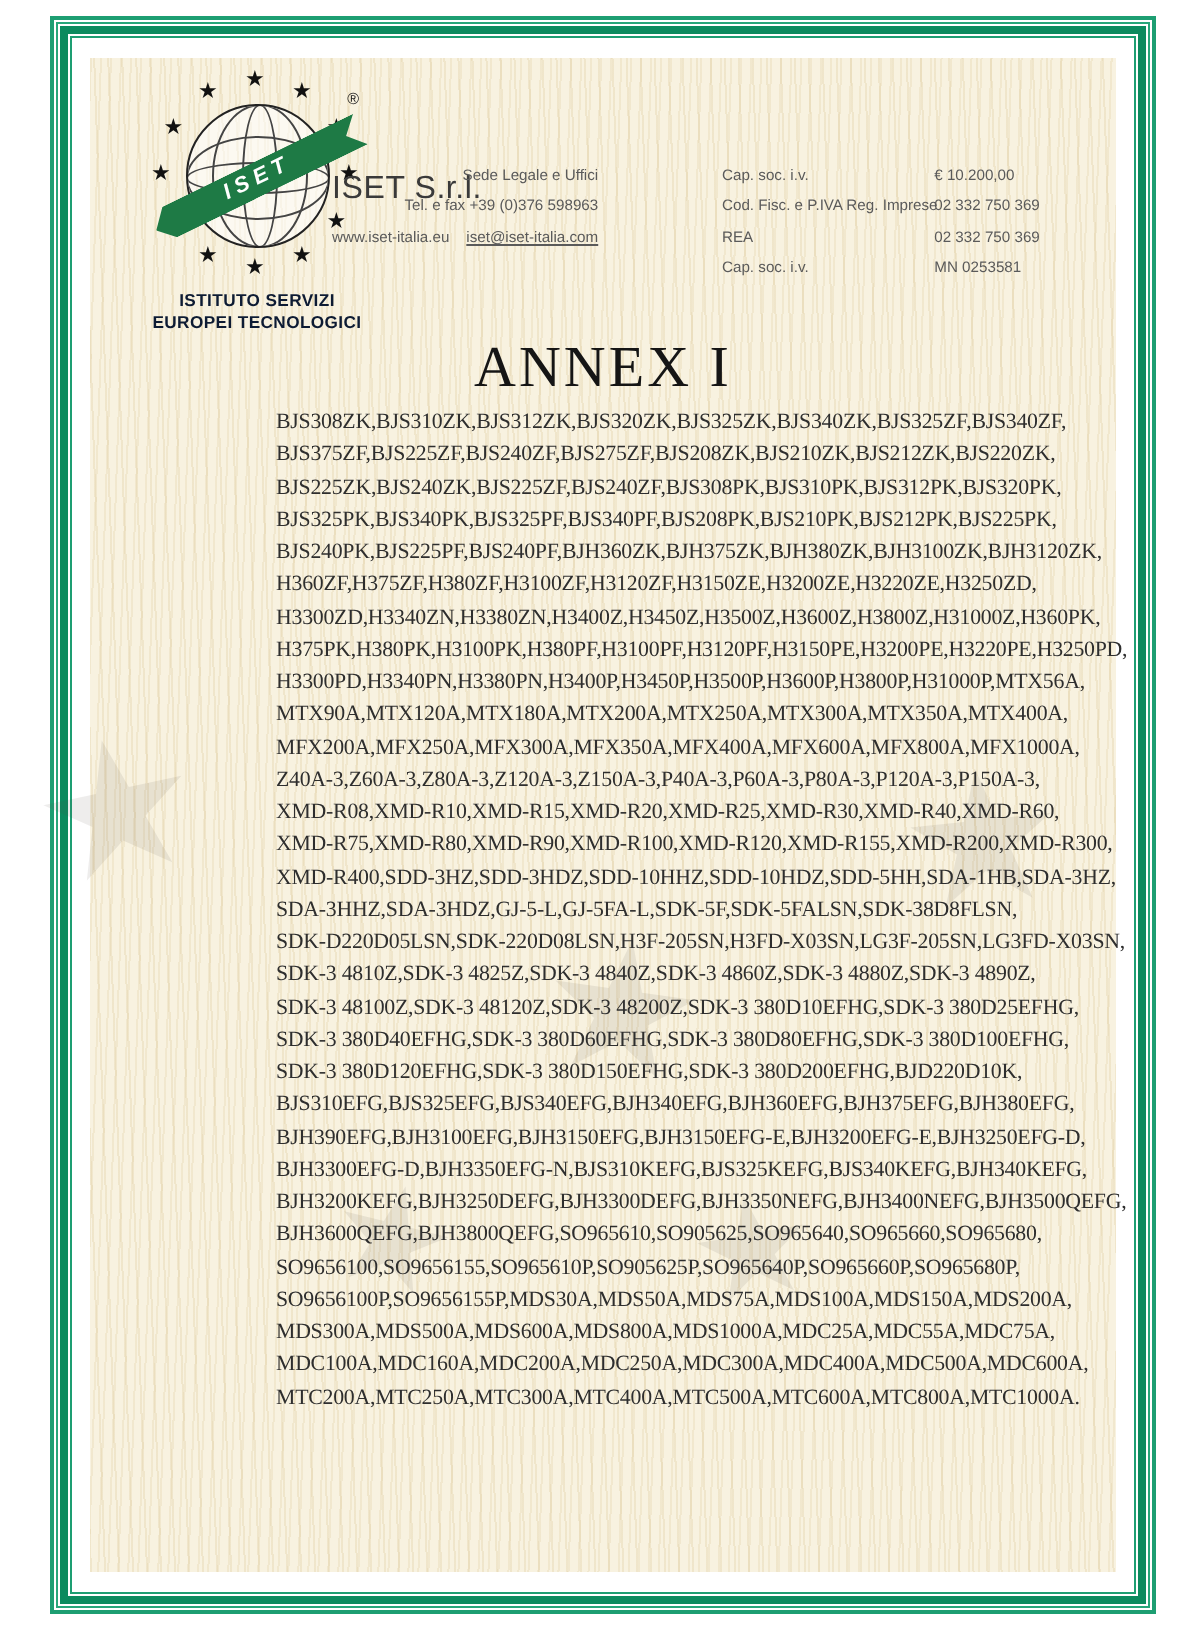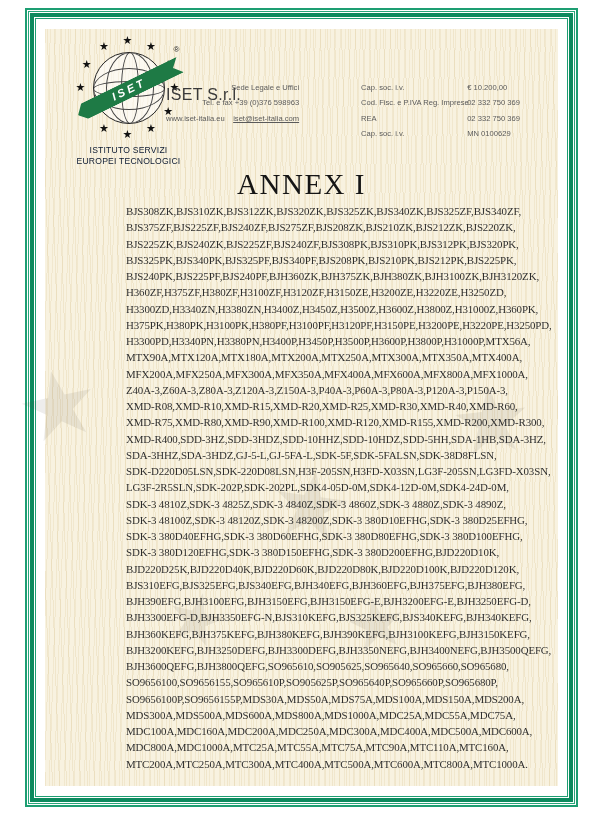--- a/index.html
+++ b/index.html
@@ -27,38 +27,38 @@
   .lstar{position:absolute;font-size:11px;color:#111;line-height:1;}
   .globe{position:absolute;left:17px;top:17px;width:70px;height:70px;border:1.6px solid #222;border-radius:50%;background:rgba(255,255,255,0.55);overflow:hidden;}
   .meridian{position:absolute;top:-1px;bottom:-1px;left:50%;width:46px;margin-left:-23px;border:1px solid #444;border-radius:50%;}
   .meridian.m2{width:16px;margin-left:-8px;}
   .parallel{position:absolute;left:-1px;right:-1px;top:50%;height:40px;margin-top:-20px;border:1px solid #444;border-radius:50%;}
   .parallel.p2{height:14px;margin-top:-7px;}
   .ribbon{position:absolute;left:-4px;top:46px;width:114px;height:17px;background:#1e7a45;transform:rotate(-26deg);
     clip-path:polygon(0 55%,7% 0,100% 0,93% 50%,100% 100%,7% 100%);
     color:#fff;font-style:italic;font-weight:bold;font-size:11px;letter-spacing:3px;line-height:17px;text-align:center;}
   .regmark{position:absolute;right:2px;top:10px;font-size:8px;color:#222;}
-  .org-name{margin-top:4px;font-size:8.6px;font-weight:normal;letter-spacing:0.2px;color:#0d1b33;line-height:11px;}
+  .org-name{margin-top:4px;font-size:8.6px;font-weight:bold;letter-spacing:0.2px;color:#0d1b33;line-height:11px;}
 
   
   .company-name{position:absolute;left:121px;top:21px;font-size:16px;color:#3a3a3a;letter-spacing:0.3px;margin-top:36px;}
   .addr{position:absolute;left:121px;top:51px;font-size:7.6px;color:#5a5a5a;}
   .addr div{height:15.4px;line-height:15.4px;white-space:nowrap;text-align:right;}
   .addr .email{text-decoration:underline;}
   .registry{position:absolute;left:316px;top:51px;font-size:7.6px;color:#5a5a5a;}
   .registry .row{height:15.4px;line-height:15.4px;white-space:nowrap;}
   .registry .lbl{display:inline-block;width:104px;}
   .registry .val{display:inline-block;}
 
   
   .annex-title{position:absolute;left:0;top:139px;width:100%;text-align:center;
     font-family:"Liberation Serif",serif;font-size:29px;color:#151515;letter-spacing:1.5px;}
   .codes{position:absolute;left:81px;top:174px;width:415px;
     font-family:"Liberation Serif",serif;font-size:10.9px;color:#2e2e2e;letter-spacing:-0.12px;}
-  .code-line{height:16.25px;line-height:16.25px;white-space:nowrap;}
+  .code-line{height:16.25px;line-height:16.25px;white-space:nowrap;padding-left:12px;}
 </style>
 </head>
 <body>
 
 <div class="frame1">
   <div class="frame2">
     <div class="frame3">
       <div class="frame4"></div>
     </div>
   </div>
@@ -109,21 +109,21 @@
     <div class="row">
       <span class="lbl">Cod. Fisc. e P.IVA Reg. Imprese</span>
       <span class="val">02 332 750 369</span>
     </div>
     <div class="row">
       <span class="lbl">REA</span>
       <span class="val">02 332 750 369</span>
     </div>
     <div class="row">
       <span class="lbl">Cap. soc. i.v.</span>
-      <span class="val">MN 0100629</span>
+      <span class="val">MN 0253581</span>
     </div>
   </div>
 
   <div class="annex-title">ANNEX I</div>
 
   <div class="codes">
       <div class="code-line">BJS308ZK,BJS310ZK,BJS312ZK,BJS320ZK,BJS325ZK,BJS340ZK,BJS325ZF,BJS340ZF,</div>
       <div class="code-line">BJS375ZF,BJS225ZF,BJS240ZF,BJS275ZF,BJS208ZK,BJS210ZK,BJS212ZK,BJS220ZK,</div>
       <div class="code-line">BJS225ZK,BJS240ZK,BJS225ZF,BJS240ZF,BJS308PK,BJS310PK,BJS312PK,BJS320PK,</div>
       <div class="code-line">BJS325PK,BJS340PK,BJS325PF,BJS340PF,BJS208PK,BJS210PK,BJS212PK,BJS225PK,</div>
@@ -133,33 +133,29 @@
       <div class="code-line">H375PK,H380PK,H3100PK,H380PF,H3100PF,H3120PF,H3150PE,H3200PE,H3220PE,H3250PD,</div>
       <div class="code-line">H3300PD,H3340PN,H3380PN,H3400P,H3450P,H3500P,H3600P,H3800P,H31000P,MTX56A,</div>
       <div class="code-line">MTX90A,MTX120A,MTX180A,MTX200A,MTX250A,MTX300A,MTX350A,MTX400A,</div>
       <div class="code-line">MFX200A,MFX250A,MFX300A,MFX350A,MFX400A,MFX600A,MFX800A,MFX1000A,</div>
       <div class="code-line">Z40A-3,Z60A-3,Z80A-3,Z120A-3,Z150A-3,P40A-3,P60A-3,P80A-3,P120A-3,P150A-3,</div>
       <div class="code-line">XMD-R08,XMD-R10,XMD-R15,XMD-R20,XMD-R25,XMD-R30,XMD-R40,XMD-R60,</div>
       <div class="code-line">XMD-R75,XMD-R80,XMD-R90,XMD-R100,XMD-R120,XMD-R155,XMD-R200,XMD-R300,</div>
       <div class="code-line">XMD-R400,SDD-3HZ,SDD-3HDZ,SDD-10HHZ,SDD-10HDZ,SDD-5HH,SDA-1HB,SDA-3HZ,</div>
       <div class="code-line">SDA-3HHZ,SDA-3HDZ,GJ-5-L,GJ-5FA-L,SDK-5F,SDK-5FALSN,SDK-38D8FLSN,</div>
       <div class="code-line">SDK-D220D05LSN,SDK-220D08LSN,H3F-205SN,H3FD-X03SN,LG3F-205SN,LG3FD-X03SN,</div>
-      <div class="code-line">LG3F-2R5SLN,SDK-202P,SDK-202PL,SDK4-05D-0M,SDK4-12D-0M,SDK4-24D-0M,</div>
       <div class="code-line">SDK-3 4810Z,SDK-3 4825Z,SDK-3 4840Z,SDK-3 4860Z,SDK-3 4880Z,SDK-3 4890Z,</div>
       <div class="code-line">SDK-3 48100Z,SDK-3 48120Z,SDK-3 48200Z,SDK-3 380D10EFHG,SDK-3 380D25EFHG,</div>
       <div class="code-line">SDK-3 380D40EFHG,SDK-3 380D60EFHG,SDK-3 380D80EFHG,SDK-3 380D100EFHG,</div>
       <div class="code-line">SDK-3 380D120EFHG,SDK-3 380D150EFHG,SDK-3 380D200EFHG,BJD220D10K,</div>
-      <div class="code-line">BJD220D25K,BJD220D40K,BJD220D60K,BJD220D80K,BJD220D100K,BJD220D120K,</div>
       <div class="code-line">BJS310EFG,BJS325EFG,BJS340EFG,BJH340EFG,BJH360EFG,BJH375EFG,BJH380EFG,</div>
       <div class="code-line">BJH390EFG,BJH3100EFG,BJH3150EFG,BJH3150EFG-E,BJH3200EFG-E,BJH3250EFG-D,</div>
       <div class="code-line">BJH3300EFG-D,BJH3350EFG-N,BJS310KEFG,BJS325KEFG,BJS340KEFG,BJH340KEFG,</div>
-      <div class="code-line">BJH360KEFG,BJH375KEFG,BJH380KEFG,BJH390KEFG,BJH3100KEFG,BJH3150KEFG,</div>
       <div class="code-line">BJH3200KEFG,BJH3250DEFG,BJH3300DEFG,BJH3350NEFG,BJH3400NEFG,BJH3500QEFG,</div>
       <div class="code-line">BJH3600QEFG,BJH3800QEFG,SO965610,SO905625,SO965640,SO965660,SO965680,</div>
       <div class="code-line">SO9656100,SO9656155,SO965610P,SO905625P,SO965640P,SO965660P,SO965680P,</div>
       <div class="code-line">SO9656100P,SO9656155P,MDS30A,MDS50A,MDS75A,MDS100A,MDS150A,MDS200A,</div>
       <div class="code-line">MDS300A,MDS500A,MDS600A,MDS800A,MDS1000A,MDC25A,MDC55A,MDC75A,</div>
       <div class="code-line">MDC100A,MDC160A,MDC200A,MDC250A,MDC300A,MDC400A,MDC500A,MDC600A,</div>
-      <div class="code-line">MDC800A,MDC1000A,MTC25A,MTC55A,MTC75A,MTC90A,MTC110A,MTC160A,</div>
       <div class="code-line">MTC200A,MTC250A,MTC300A,MTC400A,MTC500A,MTC600A,MTC800A,MTC1000A.</div>
     </div>
 
 </div>
 
 </body></html>

